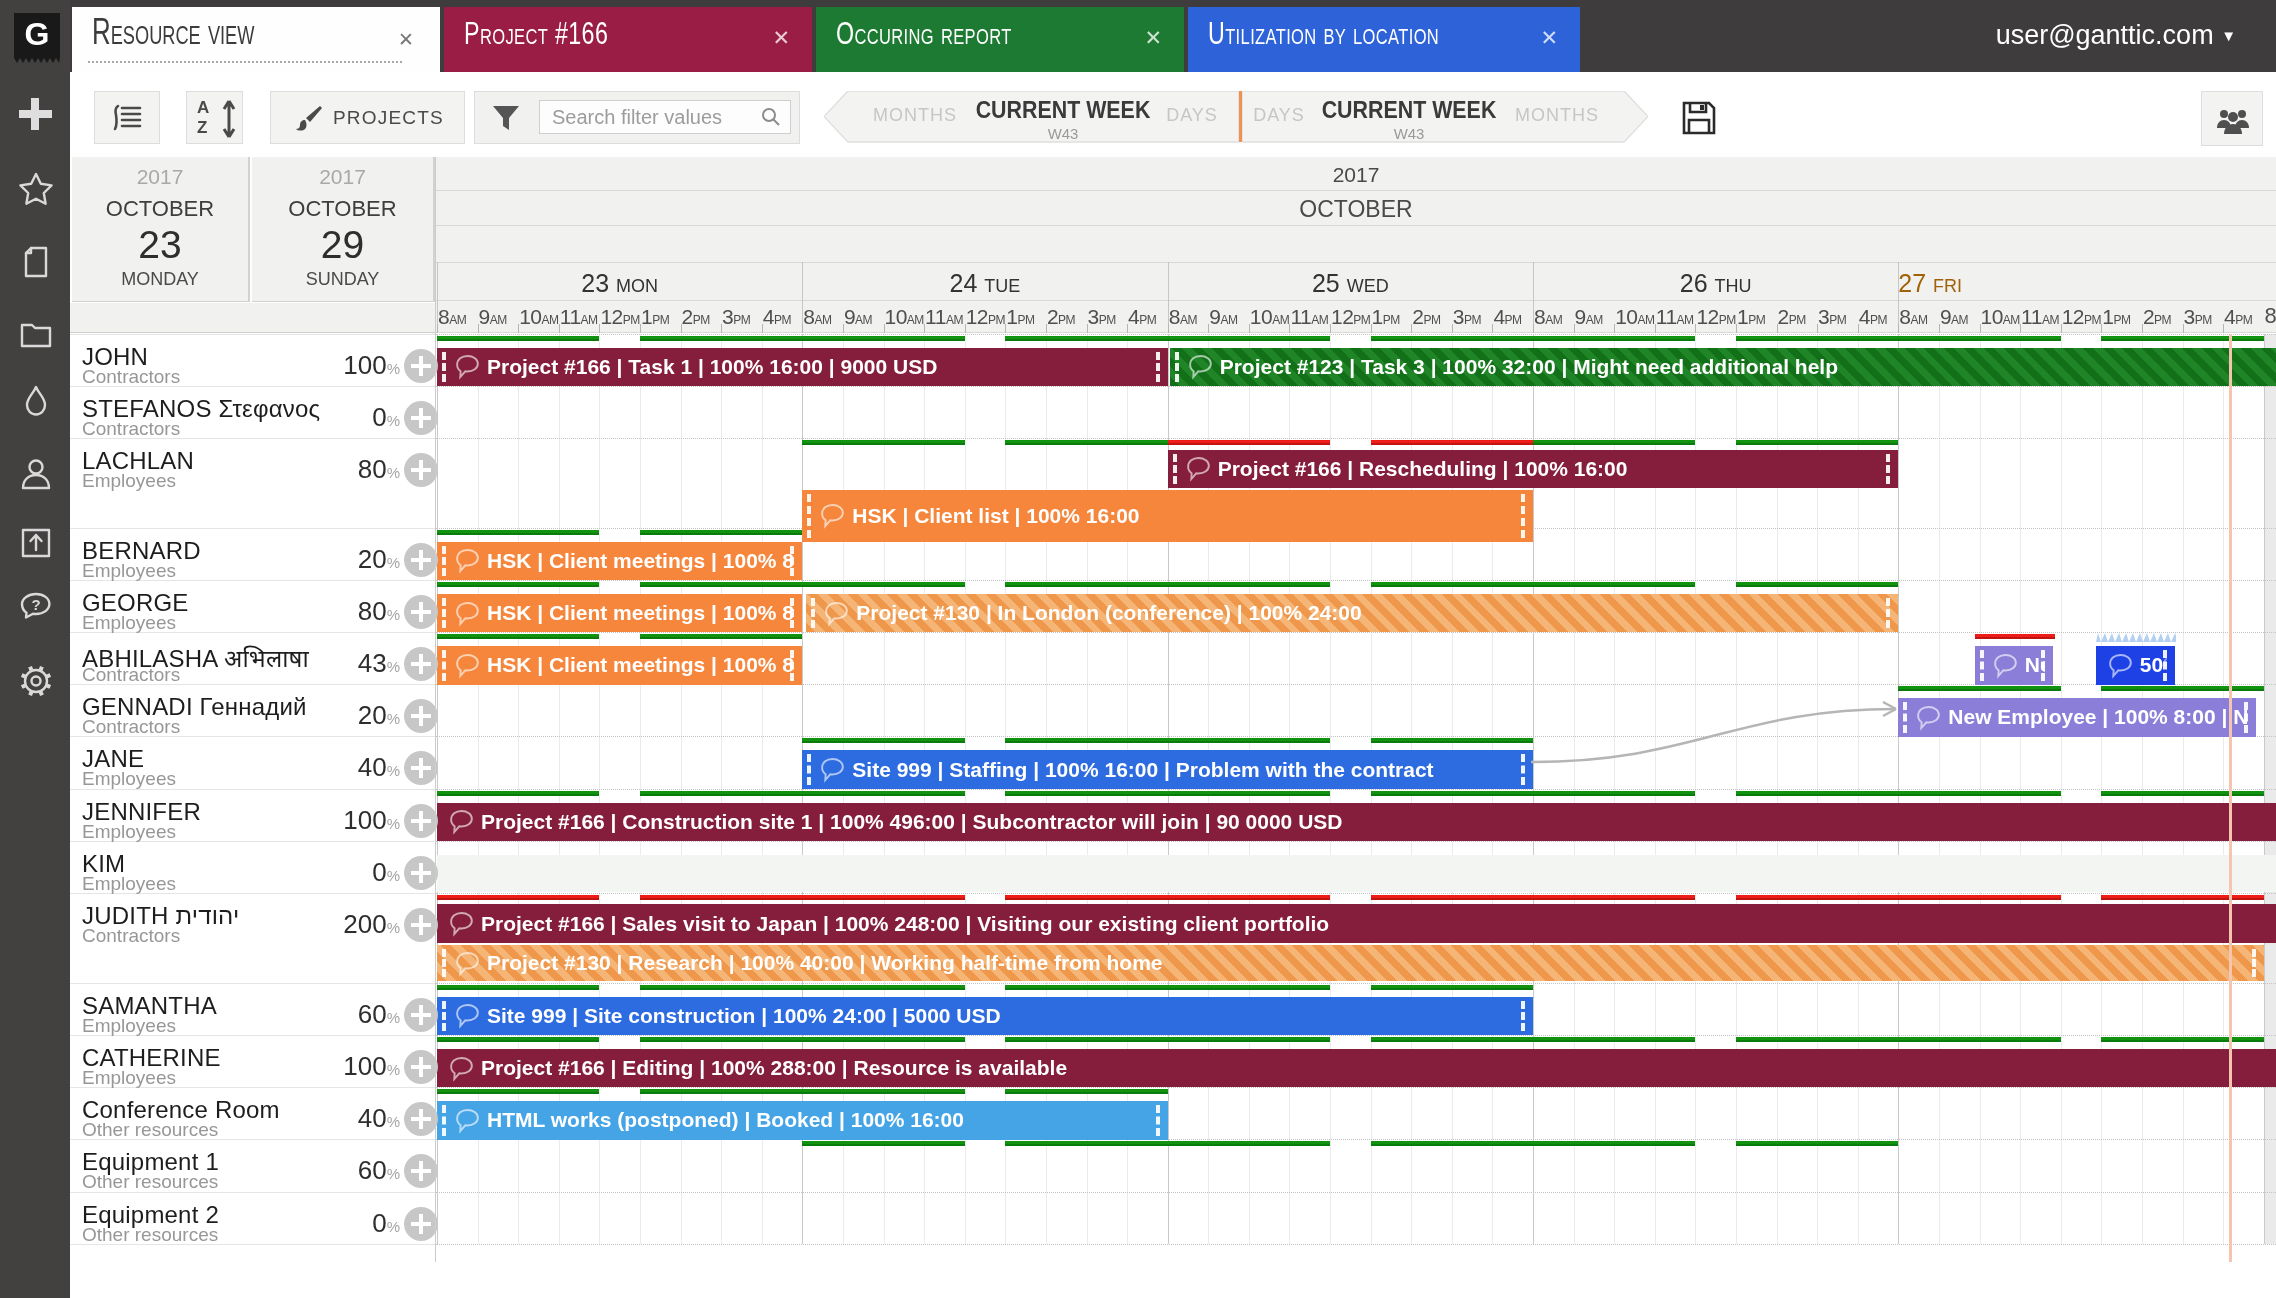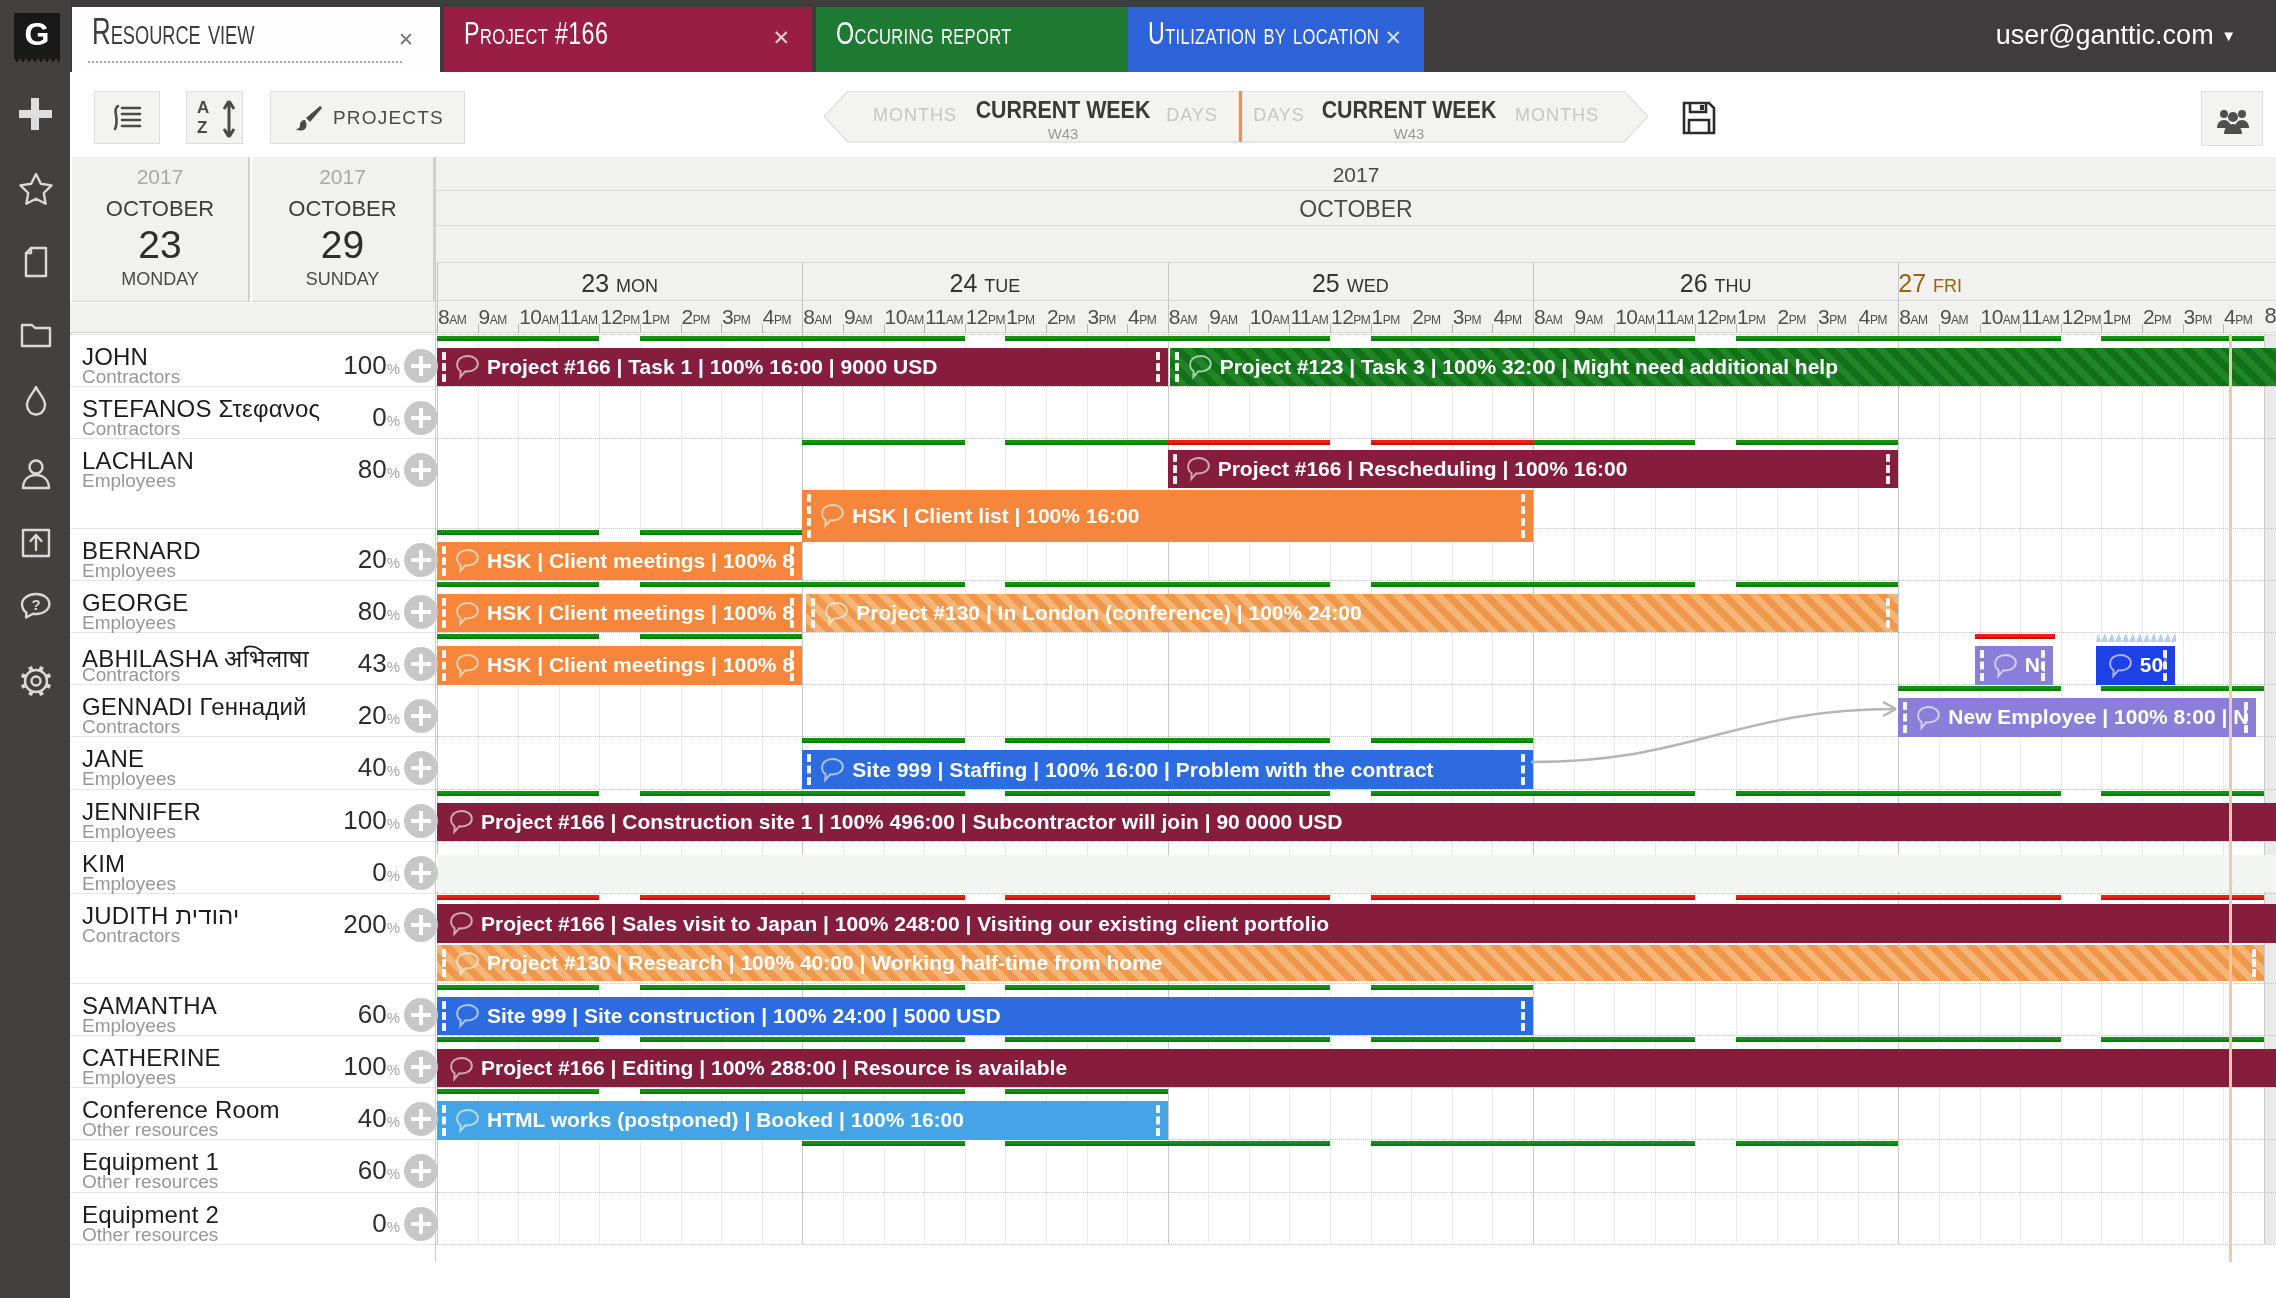--- a/index.html
+++ b/index.html
@@ -40,21 +40,21 @@
       <span style="position:absolute;left:16px;right:38px;top:54px;border-top:2px dotted #a8a8a8;"></span>
     </div>
     <div class="tab" style="left:444px;width:368px;background:#9a1d45;">
       <span class="tablbl">Project #166</span>
       <span class="tabx">✕</span>
     </div>
     <div class="tab" style="left:816px;width:368px;background:#1d7a33;">
       <span class="tablbl">Occuring report</span>
       <span class="tabx">✕</span>
     </div>
-    <div class="tab" style="left:1128px;width:296px;background:#2d62d8;">
+    <div class="tab" style="left:1188px;width:392px;background:#2d62d8;">
       <span class="tablbl">Utilization by location</span>
       <span class="tabx">✕</span>
     </div>
     <div class="abs" style="right:40px;top:20px;color:#fff;font-size:27px;">user@ganttic.com <span style="font-size:15px;vertical-align:3px;">▼</span></div>
     <div class="abs" style="left:70px;top:72px;width:2206px;height:85px;background:#fff;"></div>
     <div class="btn" style="left:94px;top:91px;width:66px;height:53px;">
 <svg width="36" height="30" viewBox="0 0 36 30" style="margin:11px 0 0 15px;">
 <path d="M8 3 C5 5,5 8,6 12 C7 18,7 22,5 26" stroke="#4a4a4a" stroke-width="2.6" fill="none" stroke-linecap="round" stroke-linejoin="round"></path>
 <path d="M12 5 H30 M12 11 H30 M12 17 H30 M12 23 H30" stroke="#4a4a4a" stroke-width="2.6" fill="none" stroke-linecap="round" stroke-linejoin="round"></path>
 </svg>
@@ -63,20 +63,32 @@
 <div style="position:absolute;left:10px;top:6px;font-size:17px;font-weight:700;color:#4a4a4a;line-height:20px;">A<br>Z</div>
 <svg width="20" height="40" viewBox="0 0 20 40" style="margin:7px 0 0 32px;">
 <path d="M10 5 V35 M10 2 L5 10 M10 2 L15 10 M10 38 L5 30 M10 38 L15 30" stroke="#4a4a4a" stroke-width="3" fill="none"></path>
 </svg>
     </div>
     <div class="btn" style="left:270px;top:91px;width:195px;height:53px;">
 <svg width="30" height="30" viewBox="0 0 30 30" style="position:absolute;left:22px;top:11px;">
 <path d="M27 3 L13 15 L17 19 L29 5 Z M12 17 C9 17,7 19,7 22 C7 25,5 26,3 26 C5 28,10 28,12 26 C14 24,14 20,12 17 Z" fill="#4a4a4a"></path>
 </svg>
 <span style="position:absolute;left:62px;top:15px;font-size:19px;color:#4a4a4a;letter-spacing:1.2px;">PROJECTS</span>
+    </div>
+    <div class="btn" style="left:474px;top:91px;width:326px;height:53px;background:#f1f1f0;">
+<svg width="30" height="28" viewBox="0 0 30 28" style="position:absolute;left:16px;top:12px;">
+<path d="M2 2 H28 L18 14 V26 L12 22 V14 Z" fill="#555"></path>
+</svg>
+<div style="position:absolute;left:64px;top:8px;width:252px;height:34px;background:#fdfdfd;border:1px solid #cfcfcf;">
+<span style="position:absolute;left:12px;top:5px;font-size:20px;color:#9c9c9c;">Search filter values</span>
+<svg width="22" height="22" viewBox="0 0 22 22" style="position:absolute;right:8px;top:5px;">
+<circle cx="9" cy="9" r="6" fill="none" stroke="#8b8b8b" stroke-width="2"></circle>
+          <path d="M13.5 13.5 L19 19" stroke="#8b8b8b" stroke-width="2"></path>
+</svg>
+      </div>
     </div>
     <svg class="abs" style="left:824px;top:91px;" width="415" height="52" viewBox="0 0 415 52">
       <polygon points="24,0 415,0 415,51 24,51 0,25.5" fill="#f3f3f2" stroke="#e0e0e0" stroke-width="1.5"></polygon>
     </svg>
     <svg class="abs" style="left:1242px;top:91px;" width="406" height="52" viewBox="0 0 406 52">
       <polygon points="0,0 382,0 406,25.5 382,51 0,51" fill="#f3f3f2" stroke="#e0e0e0" stroke-width="1.5"></polygon>
     </svg>
     <div class="abs" style="left:1239px;top:91px;width:3px;height:51px;background:#f0914f;"></div>
     <div class="abs" style="left:785px;top:105px;width:260px;text-align:center;font-size:18px;font-weight:400;color:#c6c6c6;letter-spacing:1px;">MONTHS</div>
     <div class="abs" style="left:933px;top:97px;width:260px;text-align:center;font-size:23px;font-weight:700;color:#3a3a3a;letter-spacing:0px;white-space:nowrap;transform:scaleX(.93);">CURRENT WEEK<div style="font-size:15px;font-weight:400;color:#9a9a9a;margin-top:1px;transform:scaleX(1.07);">W43</div></div>

